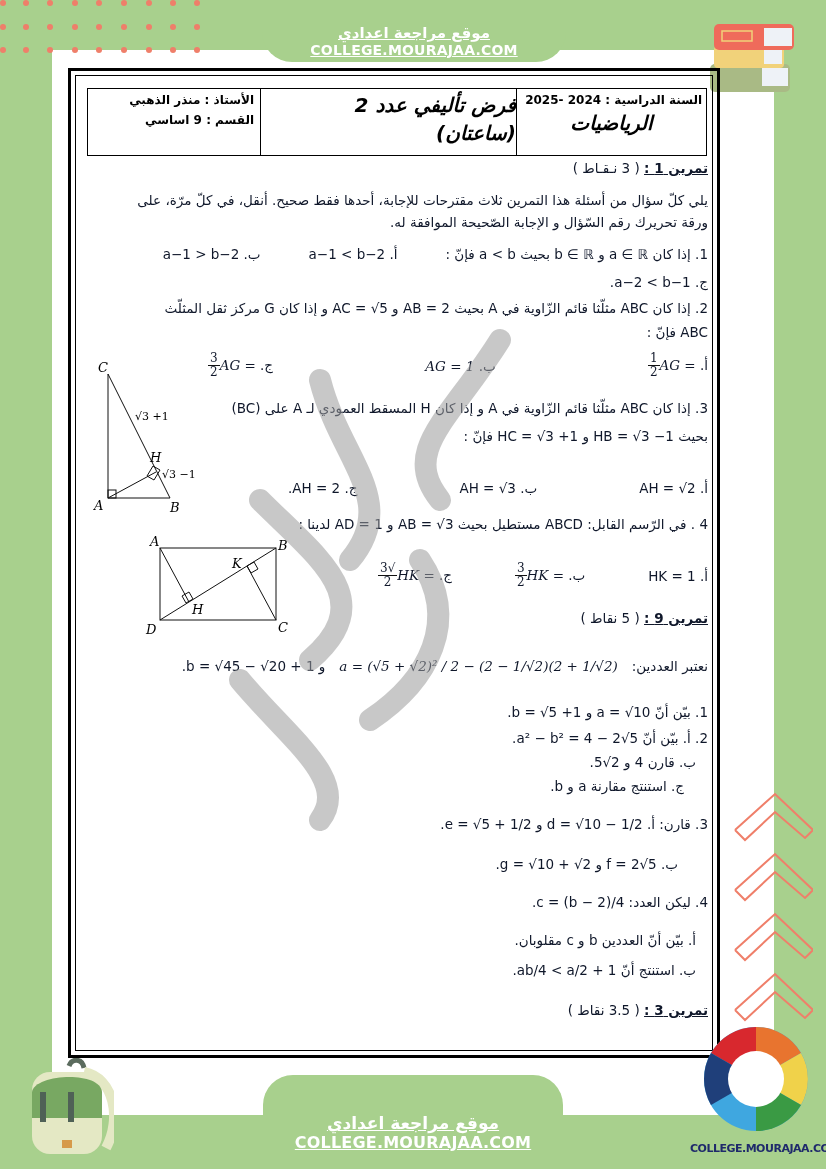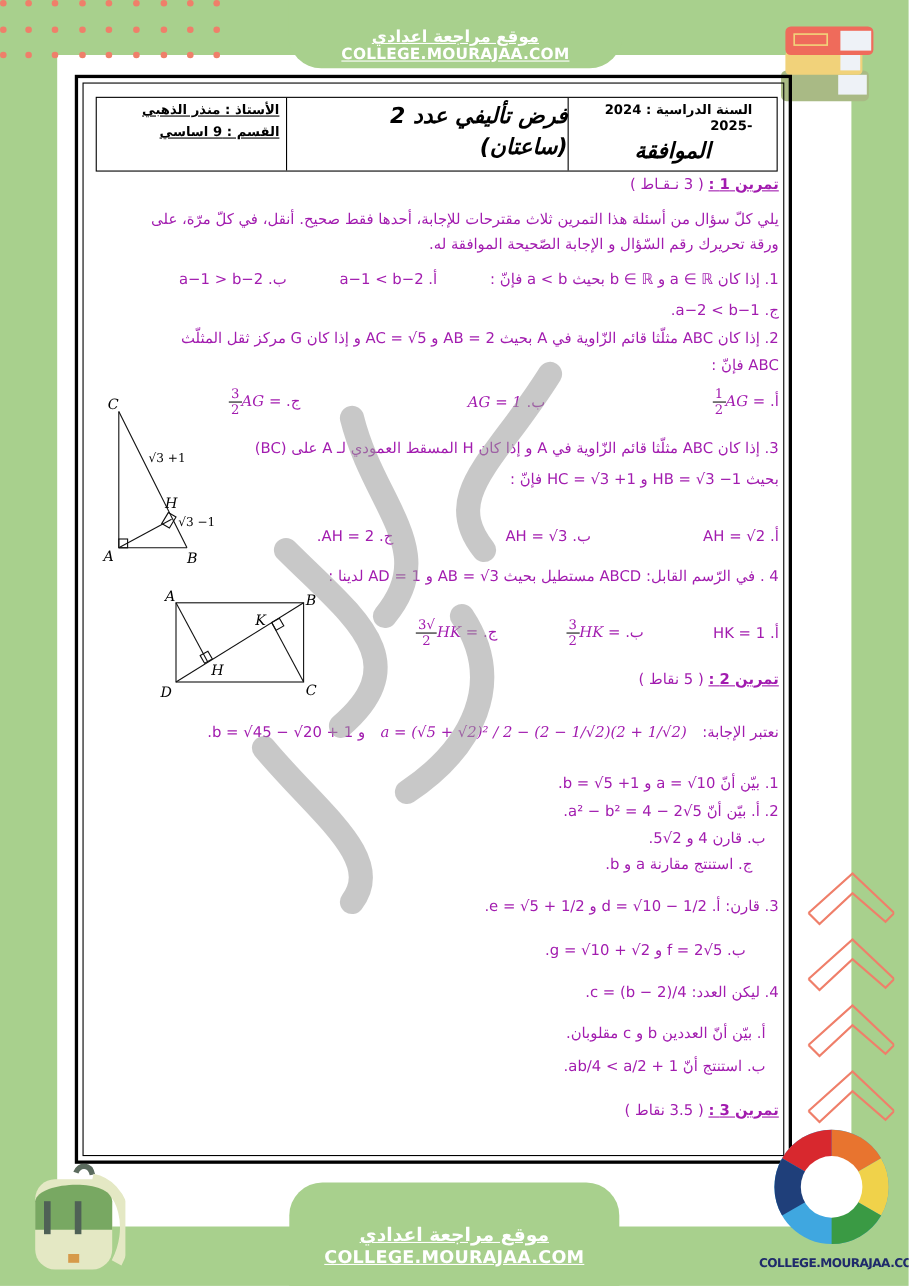--- a/index.html
+++ b/index.html
@@ -12,26 +12,26 @@
   .banner .en { font-size: 14px; text-decoration: underline; display: block; letter-spacing: 0.2px; }
   .banner-top { left: 262px; top: 0; width: 304px; height: 62px; border-radius: 0 0 30px 30px; padding-top: 8px; }
   .banner-bottom { left: 263px; top: 1075px; width: 300px; height: 94px; border-radius: 30px 30px 0 0; padding-top: 22px; }
   .banner-bottom .ar { font-size: 17px; }
   .banner-bottom .en { font-size: 16px; }
   .frame { position: absolute; left: 68px; top: 68px; width: 652px; height: 990px; border: 3px solid #000; }
   .frame-inner { position: absolute; left: 4px; top: 4px; right: 4px; bottom: 4px; border: 1px solid #000; }
   .header-table { position: absolute; left: 87px; top: 88px; width: 620px; height: 68px; border: 1.5px solid #000; display: flex; direction: rtl; }
   .hcell { border-left: 1.5px solid #000; height: 100%; position: relative; }
   .hcell:last-child { border-left: none; }
-  .hc-right { width: 190px; padding: 4px 22px; }
+  .hc-right { width: 190px; padding: 4px 4px; }
   .hc-mid { width: 256px; text-align: right; padding-top: 4px; }
-  .hc-left { flex: 1; padding: 4px 6px; text-decoration: underline; }
+  .hc-left { flex: 1; padding: 4px 6px; }
   .small-bold { font-size: 12px; font-weight: bold; font-family: "DejaVu Sans", sans-serif; }
   .big-ital { font-size: 20px; font-weight: bold; font-style: italic; font-family: "DejaVu Sans", sans-serif; }
-  .content { position: absolute; left: 86px; width: 622px; direction: rtl; font-family: "DejaVu Sans", sans-serif; font-size: 13.5px; color: #a21caf; }
+  .content { position: absolute; left: 86px; width: 622px; direction: rtl; font-family: "DejaVu Sans", sans-serif; font-size: 13.5px; color: #0f172a; }
   .line { position: absolute; right: 0; white-space: nowrap; }
   .ex-title { font-weight: bold; text-decoration: underline; }
   .math { font-family: "DejaVu Serif", serif; font-style: italic; direction: ltr; unicode-bidi: embed; }
   .frac { display: inline-block; vertical-align: middle; text-align: center; font-family: "DejaVu Serif", serif; font-size: 12px; line-height: 13px; }
   .frac span { display: block; }
   .frac .num { border-bottom: 1px solid #111; padding: 0 2px; }
   .watermark { position: absolute; left: 200px; top: 300px; width: 360px; height: 540px; pointer-events: none; }
   .deco { position: absolute; }
 </style>
 </head>
@@ -84,21 +84,21 @@
   <rect x="22" y="17" width="30" height="10" fill="none" stroke="#f1d27a" stroke-width="1.5"></rect>
 </svg>
 
 <div class="frame">
     <div class="frame-inner"></div>
   </div>
 
 <div class="header-table">
   <div class="hcell hc-right">
     <div class="small-bold">السنة الدراسية : 2024 -2025</div>
-    <div class="big-ital" style="margin-top:4px;text-align:center">الموافقة</div>
+    <div class="big-ital" style="margin-top:4px;text-align:center">الرياضيات</div>
   </div>
   <div class="hcell hc-mid">
     <div class="big-ital">فرض تأليفي عدد 2</div>
     <div class="big-ital" style="margin-top:4px">(ساعتان)</div>
   </div>
   <div class="hcell hc-left">
     <div class="small-bold">الأستاذ : منذر الذهبي</div>
     <div class="small-bold" style="margin-top:6px">القسم : 9 اساسي</div>
   </div>
 </div>
@@ -166,25 +166,25 @@
   <text x="10" y="12" font-family="DejaVu Serif, serif" font-style="italic" font-size="13">A</text>
   <text x="138" y="16" font-family="DejaVu Serif, serif" font-style="italic" font-size="13">B</text>
   <text x="138" y="98" font-family="DejaVu Serif, serif" font-style="italic" font-size="13">C</text>
   <text x="6" y="100" font-family="DejaVu Serif, serif" font-style="italic" font-size="13">D</text>
   <text x="52" y="80" font-family="DejaVu Serif, serif" font-style="italic" font-size="13">H</text>
   <text x="92" y="34" font-family="DejaVu Serif, serif" font-style="italic" font-size="13">K</text>
 </svg>
 
 <div class="content" style="top:610px;height:400px">
   <div class="line" style="top:0">
-    <span class="ex-title">تمرين 2 :</span>
+    <span class="ex-title">تمرين 9 :</span>
     <span>( 5 نقاط )</span>
   </div>
   <div class="line" style="top:48px;display:flex;gap:14px">
-    <span>نعتبر الإجابة:</span>
+    <span>نعتبر العددين:</span>
     <span class="math">a = (√5 + √2)² / 2 − (2 − 1/√2)(2 + 1/√2)</span>
     <span>و b = √45 − √20 + 1.</span>
   </div>
   <div class="line" style="top:94px">1. بيّن أنّ a = √10 و b = √5 +1.</div>
   <div class="line" style="top:120px">2. أ. بيّن أنّ a² − b² = 4 − 2√5.</div>
   <div class="line" style="top:144px;right:12px">ب. قارن 4 و 2√5.</div>
   <div class="line" style="top:168px;right:24px">ج. استنتج مقارنة a و b.</div>
   <div class="line" style="top:206px">3. قارن: أ. d = √10 − 1/2 و e = √5 + 1/2.</div>
   <div class="line" style="top:246px;right:30px">ب. f = 2√5 و g = √10 + √2.</div>
   <div class="line" style="top:284px">4. ليكن العدد: c = (b − 2)/4.</div>

